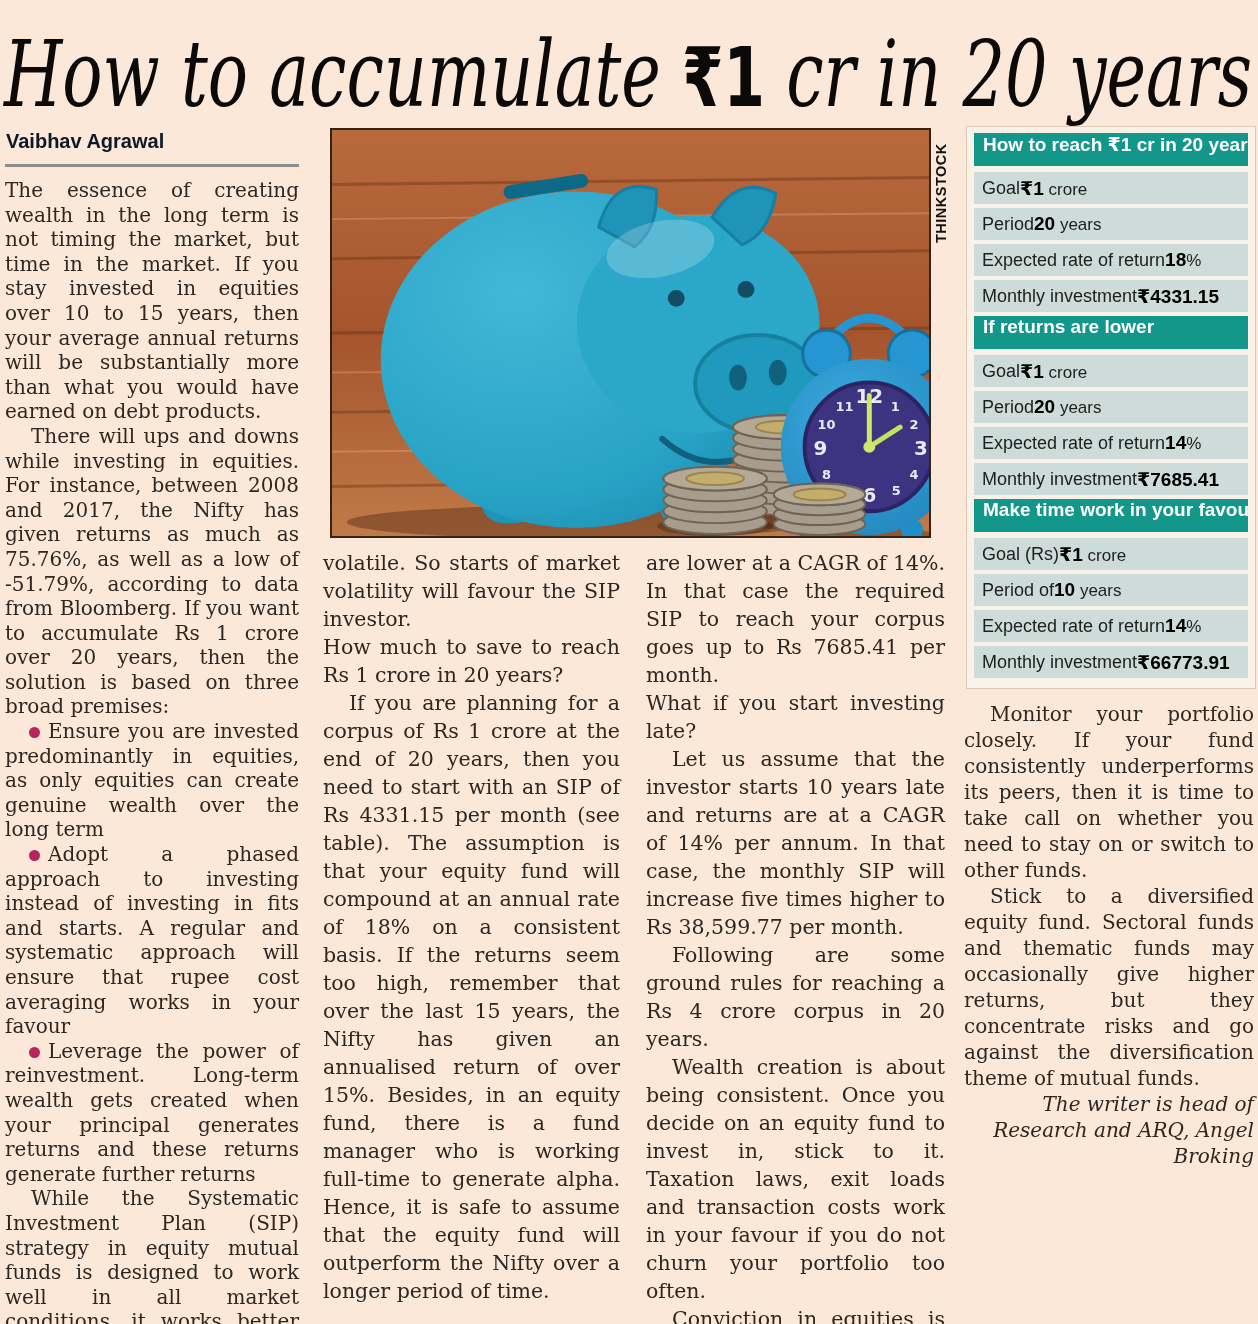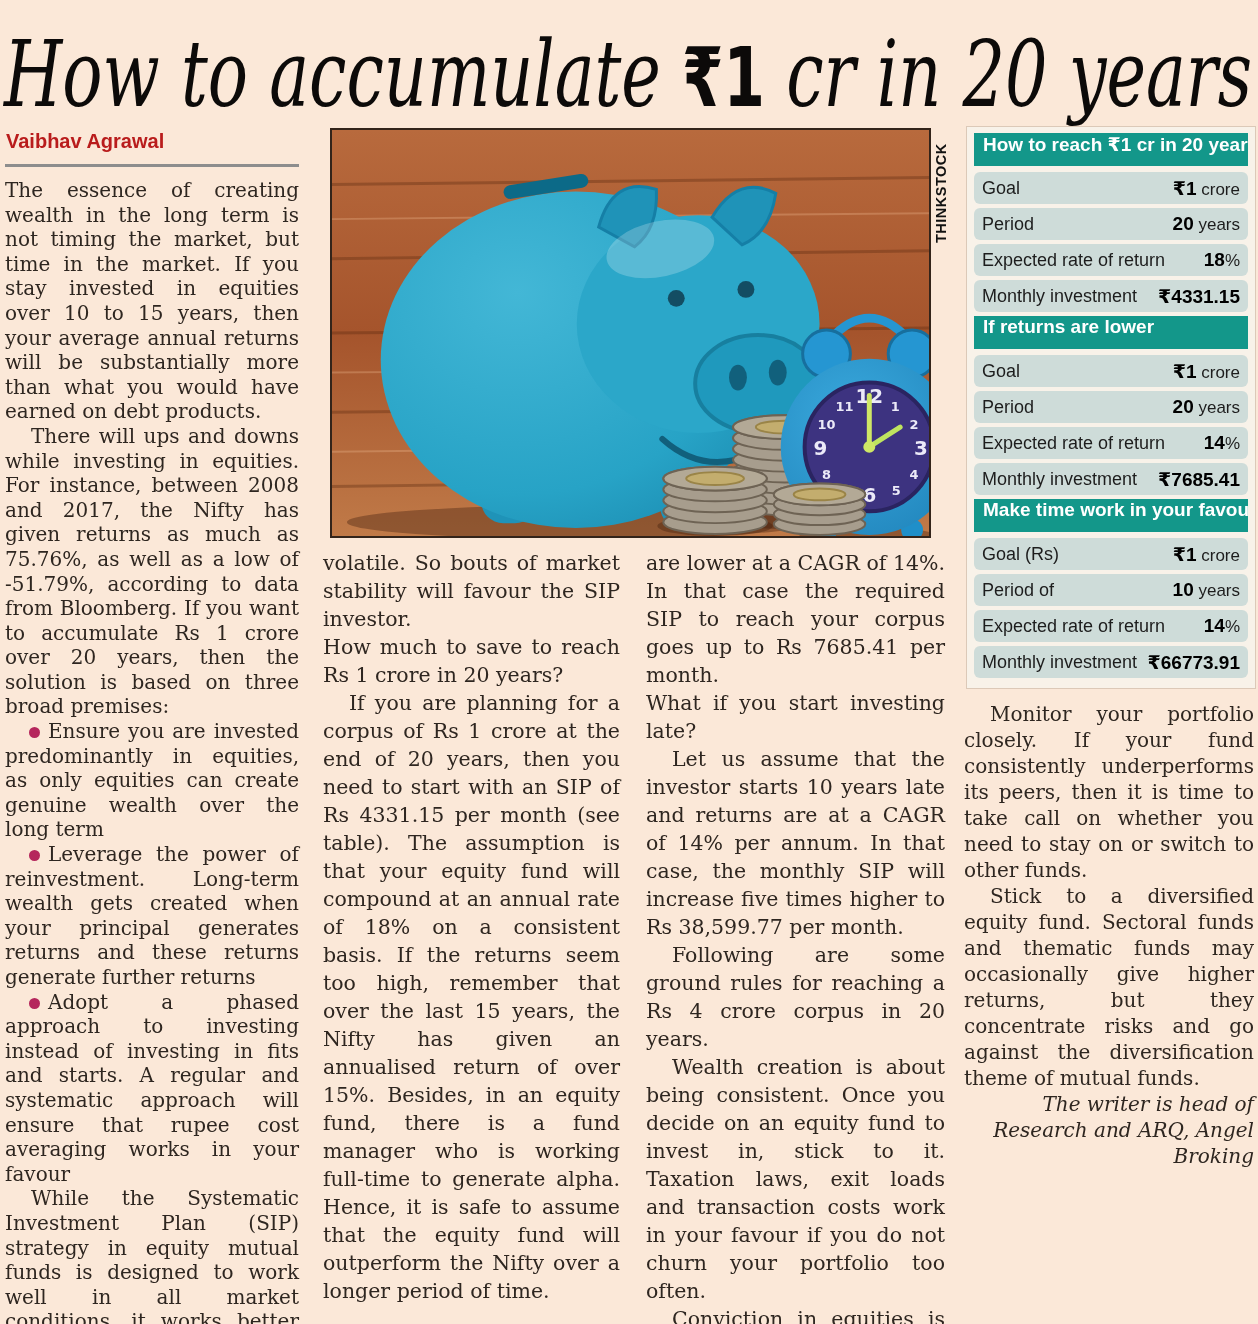--- a/index.html
+++ b/index.html
@@ -5,21 +5,21 @@
   * { margin:0; padding:0; box-sizing:border-box; }
   html,body { width:1258px; height:1324px; }
   body {
     position:relative;
     background:#fbe8d8;
     font-family:"DejaVu Serif","Liberation Serif",serif;
     color:#2e2620;
     overflow:hidden;
   }
   .headline-wrap { position:absolute; left:0; top:12px; width:1258px; height:118px; }
-  .byline { position:absolute; left:6px; top:130px; font:bold 20px "Liberation Sans","DejaVu Sans",sans-serif; color:#b91c1c; }
+  .byline { position:absolute; left:6px; top:130px; font:bold 20px "Liberation Sans","DejaVu Sans",sans-serif; color:#0f172a; }
   .byline-rule { position:absolute; left:5px; top:164px; width:294px; height:3px; background:#8d8d8d; }
 
   .col { position:absolute; text-align:justify; }
   .col p { margin:0; }
   .col1 { left:5px;  top:178px; width:294px; font-size:20px;   line-height:24.6px; }
   .col2 { left:323px; top:549px; width:297px; font-size:20.5px; line-height:28px; }
   .col3 { left:646px; top:549px; width:299px; font-size:20.5px; line-height:28px; }
   .col4 { left:964px; top:701px; width:290px; font-size:20px;   line-height:26px; }
 
   .para.p-indent { text-indent:26px; }
@@ -49,23 +49,23 @@
     background:#f8f2e9; border:1px solid #dcc9b8; padding:6px 7px;
   }
   .tbl-header {
     height:33px; line-height:33px; padding-left:9px; margin-bottom:6px;
     background:#13978a; color:#fff;
     font:bold 19px "Liberation Sans","DejaVu Sans",sans-serif;
     white-space:nowrap; overflow:hidden;
   }
   .tbl-row {
     height:32px; margin-bottom:4px; background:#cedcd9;
-    display:flex; justify-content:space-between; align-items:center;
+    display:flex; justify-content:flex-start; align-items:center;
     padding:0 8px;
-    font:18px "Liberation Sans","DejaVu Sans",sans-serif; color:#1d1d1d;border-radius:6px;
+    font:18px "Liberation Sans","DejaVu Sans",sans-serif; color:#1d1d1d;
   }
   .tbl-value { font-size:17px; white-space:nowrap; }
   .tbl-value b { font-size:19px; color:#000; }
 
   .hl-serif { font:italic 92px "DejaVu Serif","Liberation Serif",serif; }
   .hl-rupee { font:bold 82px "DejaVu Sans","Liberation Sans",sans-serif; font-style:normal; }
 </style>
 </head>
 <body>
 
@@ -77,26 +77,26 @@
   </svg>
 </div>
 
 <div class="byline">Vaibhav Agrawal</div>
 <div class="byline-rule"></div>
 
 <div class="col col1">
     <p class="para p">The essence of creating wealth in the long term is not timing the market, but time in the market. If you stay invested in equities over 10 to 15 years, then your average annual returns will be substantially more than what you would have earned on debt products.</p>
     <p class="para p-indent">There will ups and downs while investing in equities. For instance, between 2008 and 2017, the Nifty has given returns as much as 75.76%, as well as a low of -51.79%, according to data from Bloomberg. If you want to accumulate Rs 1 crore over 20 years, then the solution is based on three broad premises:</p>
     <p class="para bullet"><span class="bullet-dot"></span>Ensure you are invested predominantly in equities, as only equities can create genuine wealth over the long term</p>
+    <p class="para bullet"><span class="bullet-dot"></span>Adopt a phased approach to investing instead of investing in fits and starts. A regular and systematic approach will ensure that rupee cost averaging works in your favour</p>
     <p class="para bullet"><span class="bullet-dot"></span>Leverage the power of reinvestment. Long-term wealth gets created when your principal generates returns and these returns generate further returns</p>
-    <p class="para bullet"><span class="bullet-dot"></span>Adopt a phased approach to investing instead of investing in fits and starts. A regular and systematic approach will ensure that rupee cost averaging works in your favour</p>
     <p class="para p-indent">While the Systematic Investment Plan (SIP) strategy in equity mutual funds is designed to work well in all market conditions, it works better when markets are</p>
   </div>
 <div class="col col2">
-    <p class="para p">volatile. So bouts of market stability will favour the SIP investor.</p>
+    <p class="para p">volatile. So starts of market volatility will favour the SIP investor.</p>
     <p class="para subhead">How much to save to reach Rs 1 crore in 20 years?</p>
     <p class="para p-indent">If you are planning for a corpus of Rs 1 crore at the end of 20 years, then you need to start with an SIP of Rs 4331.15 per month (see table). The assumption is that your equity fund will compound at an annual rate of 18% on a consistent basis. If the returns seem too high, remember that over the last 15 years, the Nifty has given an annualised return of over 15%. Besides, in an equity fund, there is a fund manager who is working full-time to generate alpha. Hence, it is safe to assume that the equity fund will outperform the Nifty over a longer period of time.</p>
   </div>
 <div class="col col3">
     <p class="para p">are lower at a CAGR of 14%. In that case the required SIP to reach your corpus goes up to Rs 7685.41 per month.</p>
     <p class="para subhead">What if you start investing late?</p>
     <p class="para p-indent">Let us assume that the investor starts 10 years late and returns are at a CAGR of 14% per annum. In that case, the monthly SIP will increase five times higher to Rs 38,599.77 per month.</p>
     <p class="para p-indent">Following are some ground rules for reaching a Rs 4 crore corpus in 20 years.</p>
     <p class="para p-indent">Wealth creation is about being consistent. Once you decide on an equity fund to invest in, stick to it. Taxation laws, exit loads and transaction costs work in your favour if you do not churn your portfolio too often.</p>
     <p class="para p-indent">Conviction in equities is key. Debt provides your portfolio with stability and a regular stream of income. But equity that will enhance and build on your corpus.</p>

